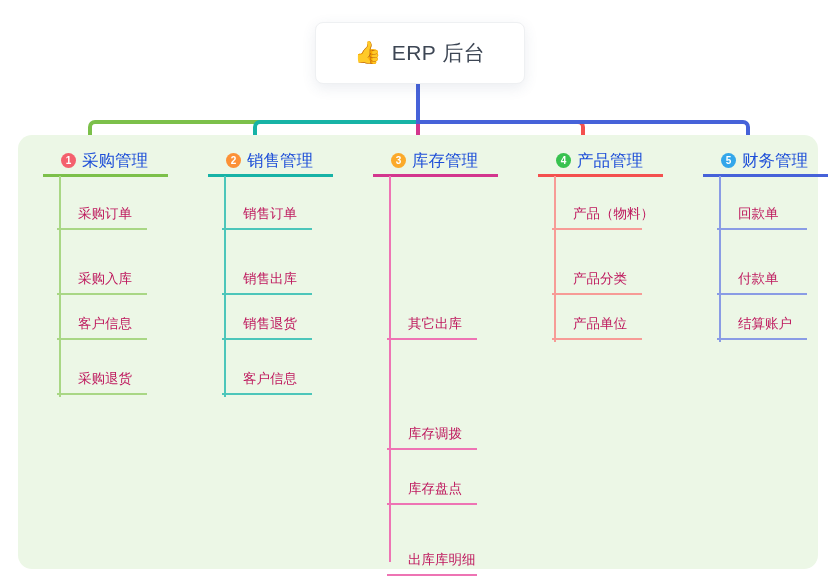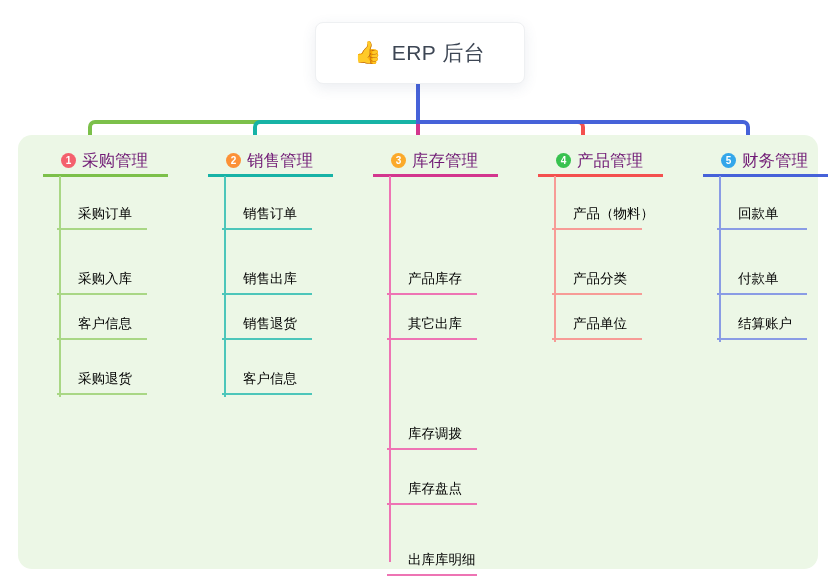--- a/index.html
+++ b/index.html
@@ -34,31 +34,31 @@
   .branch-title-row{
     position:absolute;left:0;top:12px;width:125px;height:27px;
     border-bottom:3px solid var(--main);
     display:flex;align-items:center;
   }
   .badge{
     width:15px;height:15px;border-radius:50%;background:var(--badge);
     color:#fff;font-size:10px;font-weight:bold;line-height:15px;text-align:center;
     margin-left:18px;flex:0 0 15px;
   }
-  .branch-title{margin-left:6px;font-size:16.5px;font-weight:500;color:#701a75;white-space:nowrap;}
+  .branch-title{margin-left:6px;font-size:16.5px;font-weight:500;color:#1d4ed8;white-space:nowrap;}
   .trunk{position:absolute;left:16px;width:2px;background:var(--light);top:41px;}
   .trunk.h4{height:221px;}
   .trunk.h7{height:386px;}
   .trunk.h3{height:166px;}
   .child-row{
     position:absolute;left:14px;width:90px;height:30px;
     border-bottom:2px solid var(--light);
     display:flex;align-items:flex-end;
   }
-  .child-label{margin-left:21px;margin-bottom:5px;font-size:13.5px;color:#000000;white-space:nowrap;}
+  .child-label{margin-left:21px;margin-bottom:5px;font-size:13.5px;color:#be185d;white-space:nowrap;}
   .r0{top:63px;} .r1{top:128px;} .r2{top:173px;} .r3{top:228px;}
   .r4{top:283px;} .r5{top:338px;} .r6{top:409px;}
 </style>
 </head>
 <body>
 
 <div class="stage">
 
   <div class="edge left-elbow" style="left: 88px; top: 120px; width: 330px; height: 27px; --main: #7cc04a; --light: #a9d785; --badge: #f4606d;"></div>
   <div class="edge left-elbow" style="left: 253px; top: 120px; width: 165px; height: 27px; --main: #17b3a6; --light: #4cc6ba; --badge: #fc9136;"></div>
@@ -113,23 +113,20 @@
           <span class="child-label">销售退货</span>
         </div>
     </div>
 
     <div class="branch" style="left: 355px; --main: #d3368e; --light: #ee74b4; --badge: #fbaa2a;">
       <div class="branch-title-row">
         <span class="badge">3</span>
         <span class="branch-title">库存管理</span>
       </div>
       <div class="trunk h7"></div>
-      <div class="child-row r1">
-          <span class="child-label">产品库存</span>
-        </div>
       <div class="child-row r2">
           <span class="child-label">其它出库</span>
         </div>
       <div class="child-row r4">
           <span class="child-label">库存调拨</span>
         </div>
       <div class="child-row r5">
           <span class="child-label">库存盘点</span>
         </div>
       <div class="child-row r6">

